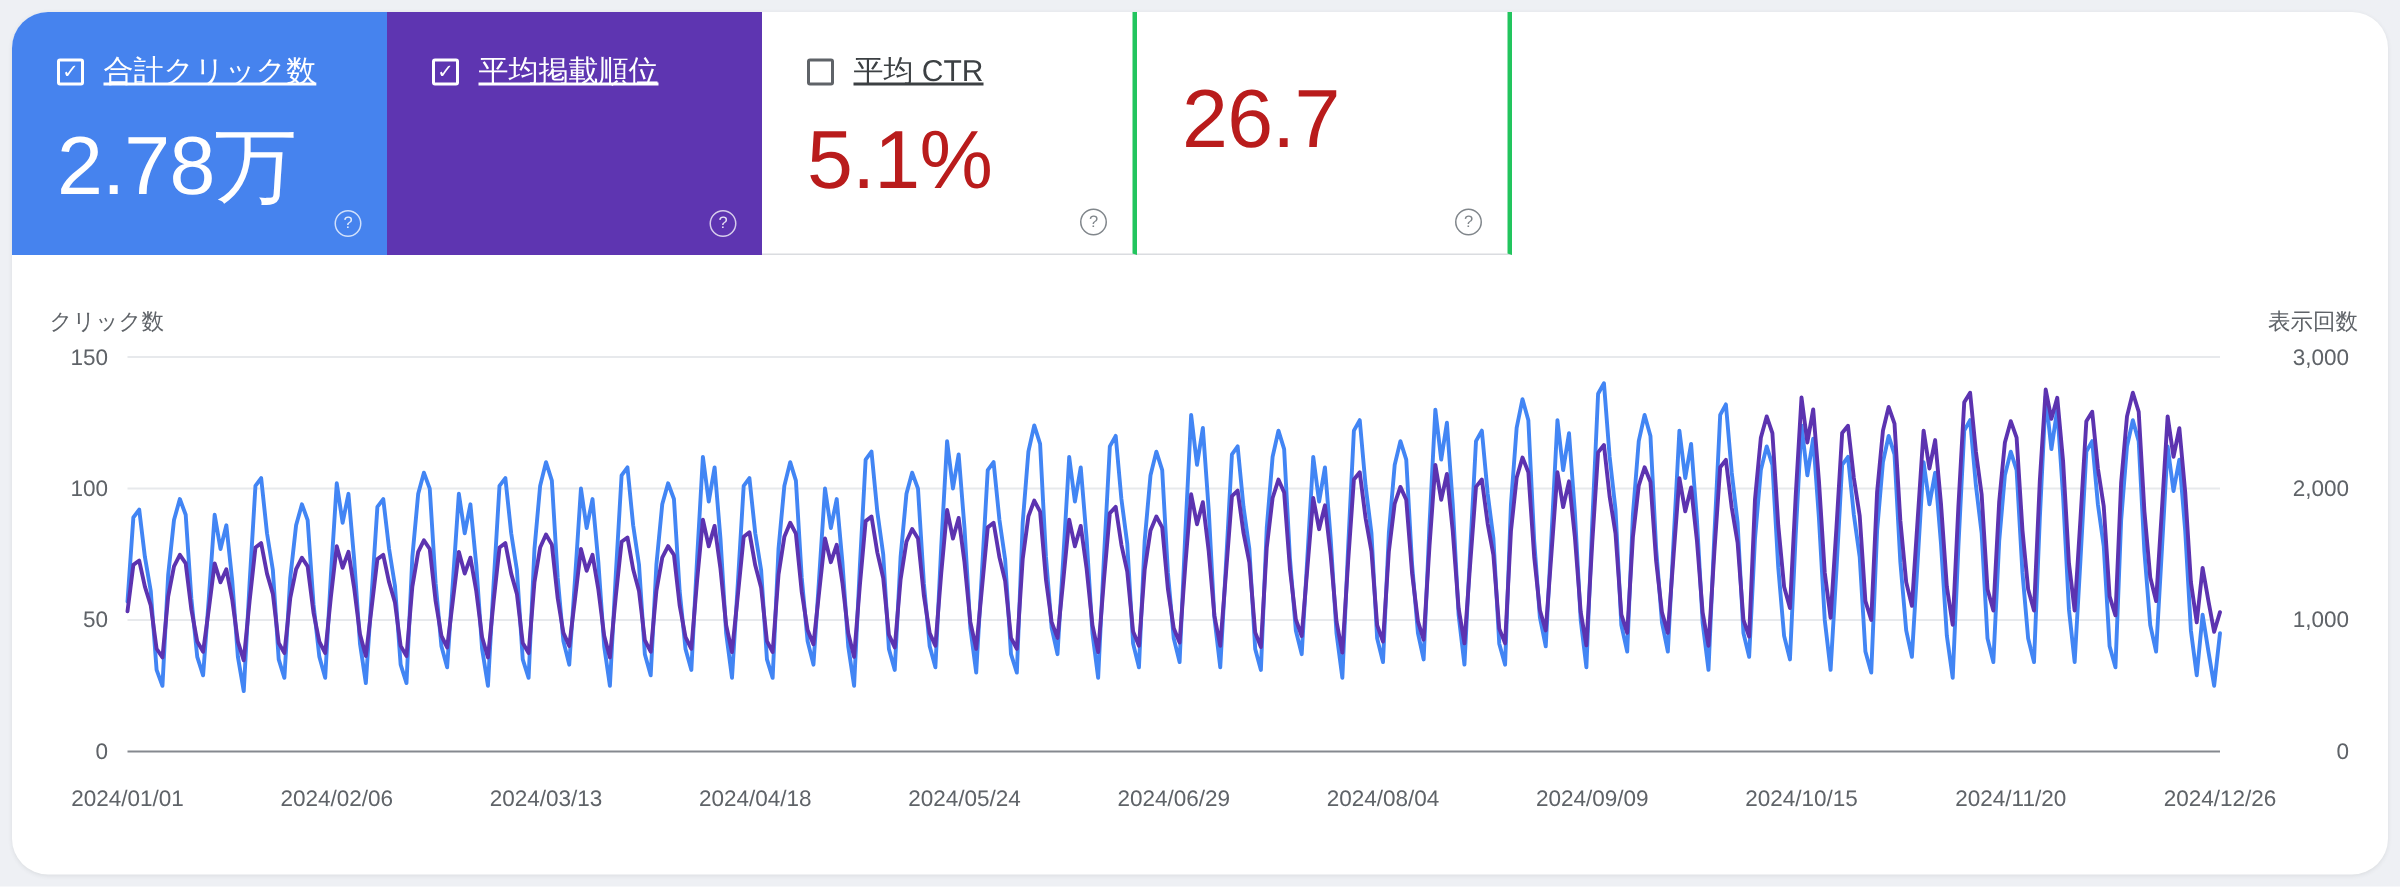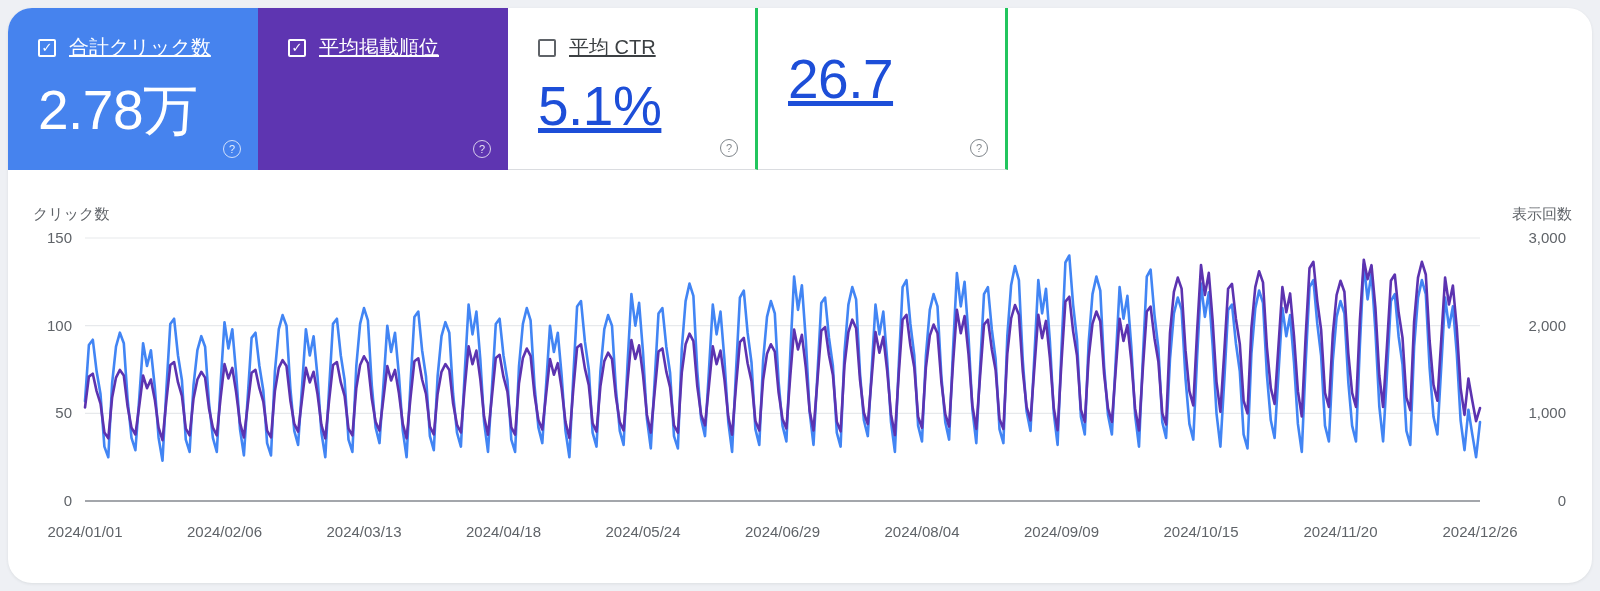--- a/index.html
+++ b/index.html
@@ -26,21 +26,21 @@
   .tile-top{display:flex;align-items:center;gap:13px;}
   .cb{
     width:14px;height:14px;border:2px solid #fff;border-radius:2px;
     display:flex;align-items:center;justify-content:center;
     font-size:13px;font-weight:bold;color:#fff;line-height:1;flex:none;
   }
   .tile.plain .cb{border-color:#5f6368;color:transparent;}
   .tile-label{font-size:20px;white-space:nowrap;text-decoration:underline;}
   .tile.plain .tile-label{color:#3c4043;}
   .tile-value{font-size:55px;margin-top:13px;letter-spacing:-0.5px;}
-  .tile.plain .tile-value{color:#1d4ed8;text-decoration:underline;}
+  .tile.plain .tile-value{color:#b91c1c;}
   .help{
     position:absolute;right:17px;bottom:12px;width:16px;height:16px;
     border:1.5px solid rgba(255,255,255,.75);border-radius:50%;
     font-size:11px;display:flex;align-items:center;justify-content:center;
     color:rgba(255,255,255,.85);line-height:1;
   }
   .tile.plain .help{border-color:#80868b;color:#80868b;}
   #chart-svg{display:block;}
   #chart-svg text{
     font-family:"Liberation Sans","DejaVu Sans",sans-serif;

